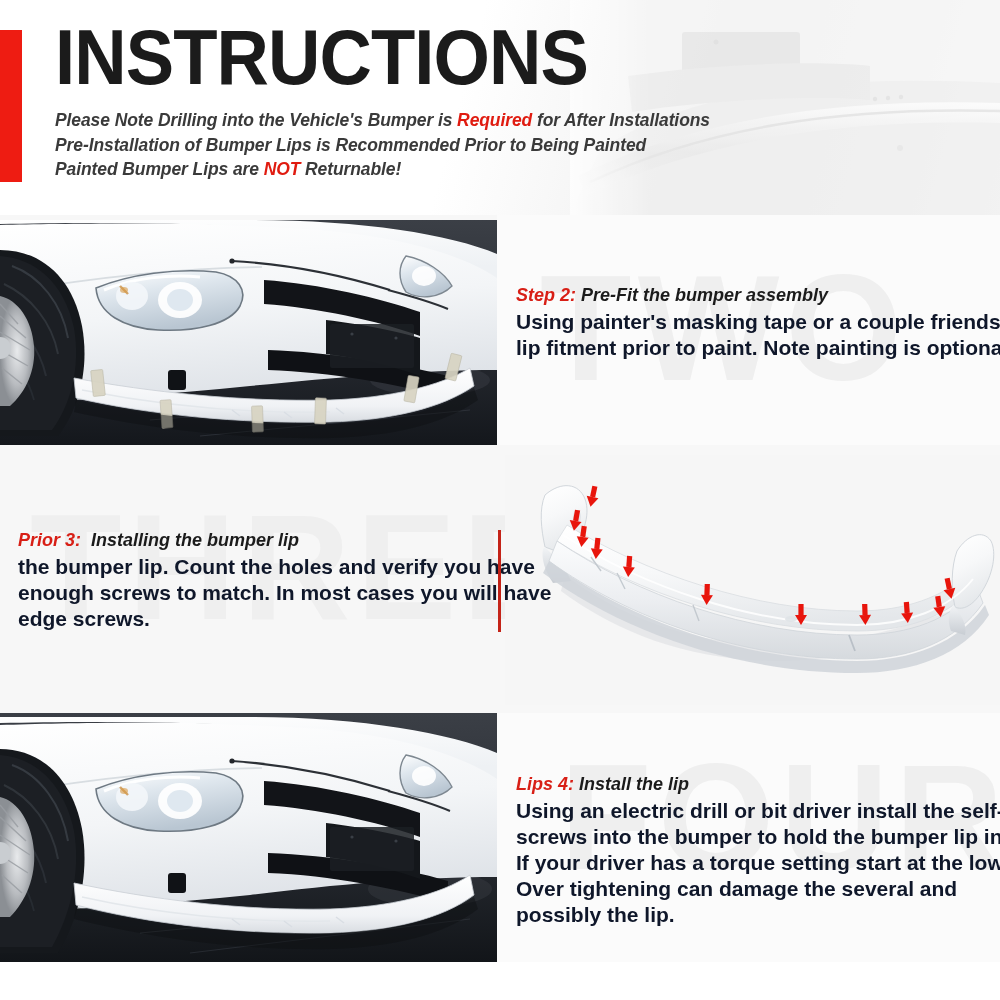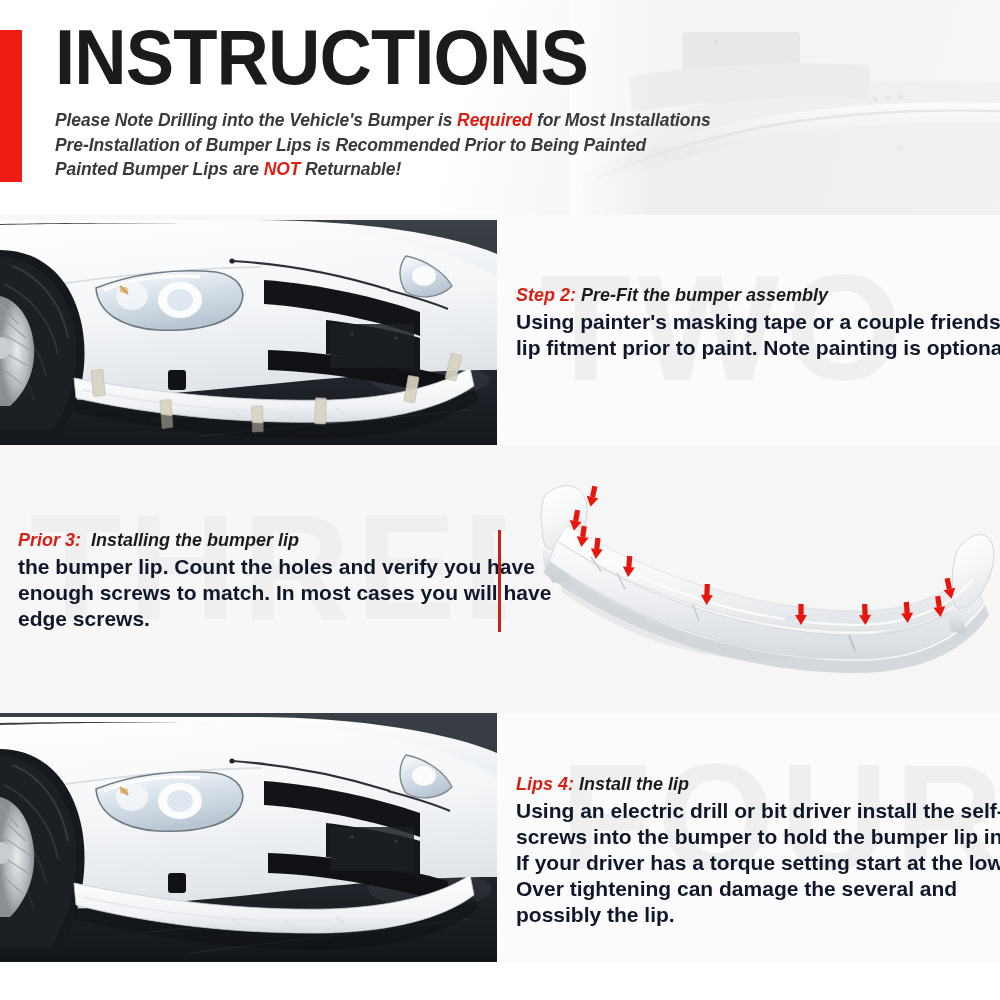--- a/index.html
+++ b/index.html
@@ -195,21 +195,21 @@
       <circle cx="330" cy="148" r="3" fill="#e4e4e4"></circle>
       <rect x="0" y="0" width="230" height="215" fill="url(#ghostFade)"></rect>
     </svg>
 
     <div class="header-redbar"></div>
 
     <div class="header-title">INSTRUCTIONS</div>
 
     <div class="header-notes">
       <div class="header-note">
-        <span>Please Note Drilling into the Vehicle's Bumper is </span><span class="hl-red">Required</span><span> for Most Installations</span>
+        <span>Please Note Drilling into the Vehicle's Bumper is </span><span class="hl-red">Required</span><span> for After Installations</span>
       </div>
       <div class="header-note">
         <span>Pre-Installation of Bumper Lips is Recommended Prior to Being Painted</span><span class="hl-red"></span><span></span>
       </div>
       <div class="header-note">
         <span>Painted Bumper Lips are </span><span class="hl-red">NOT</span><span> Returnable!</span>
       </div>
     </div>
   </div>
 

